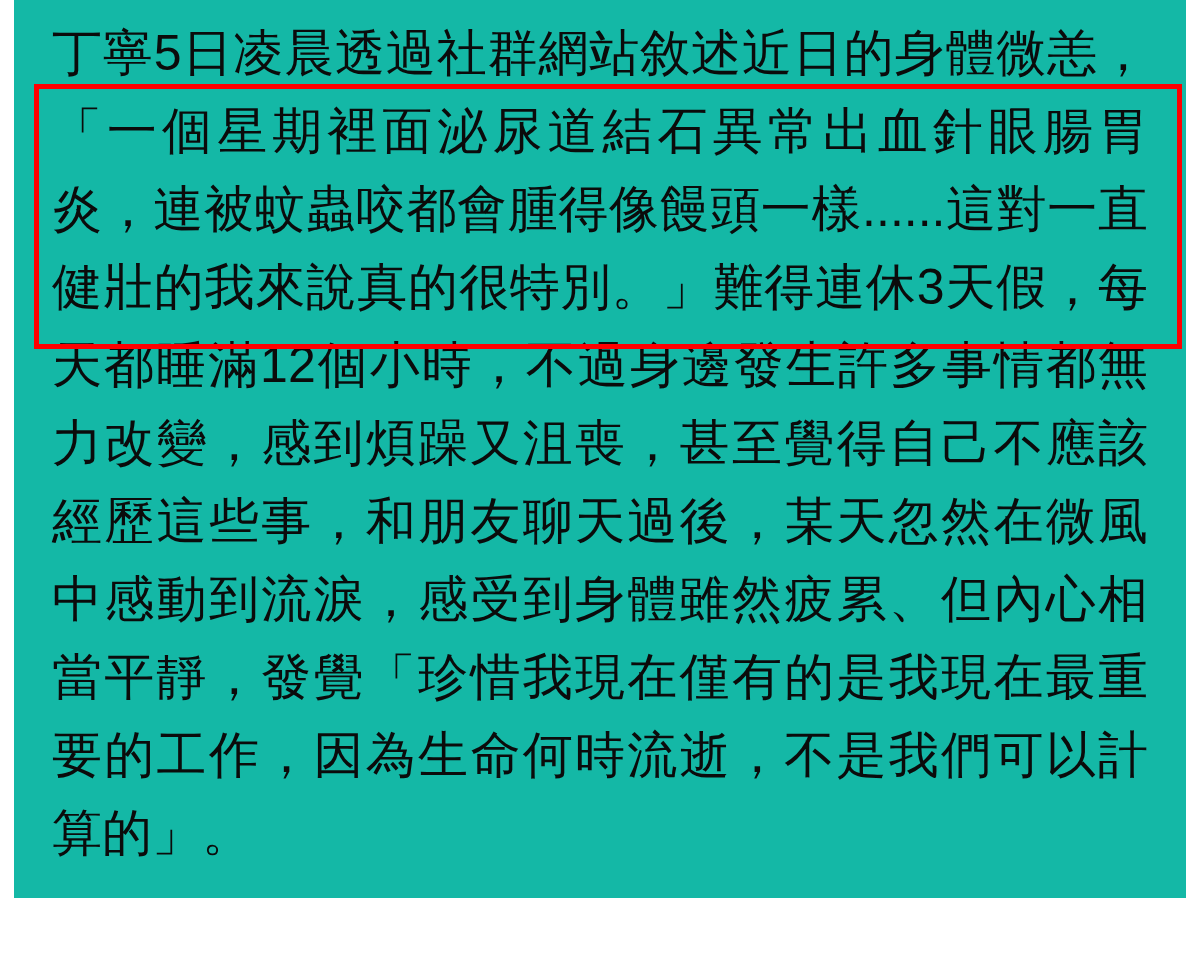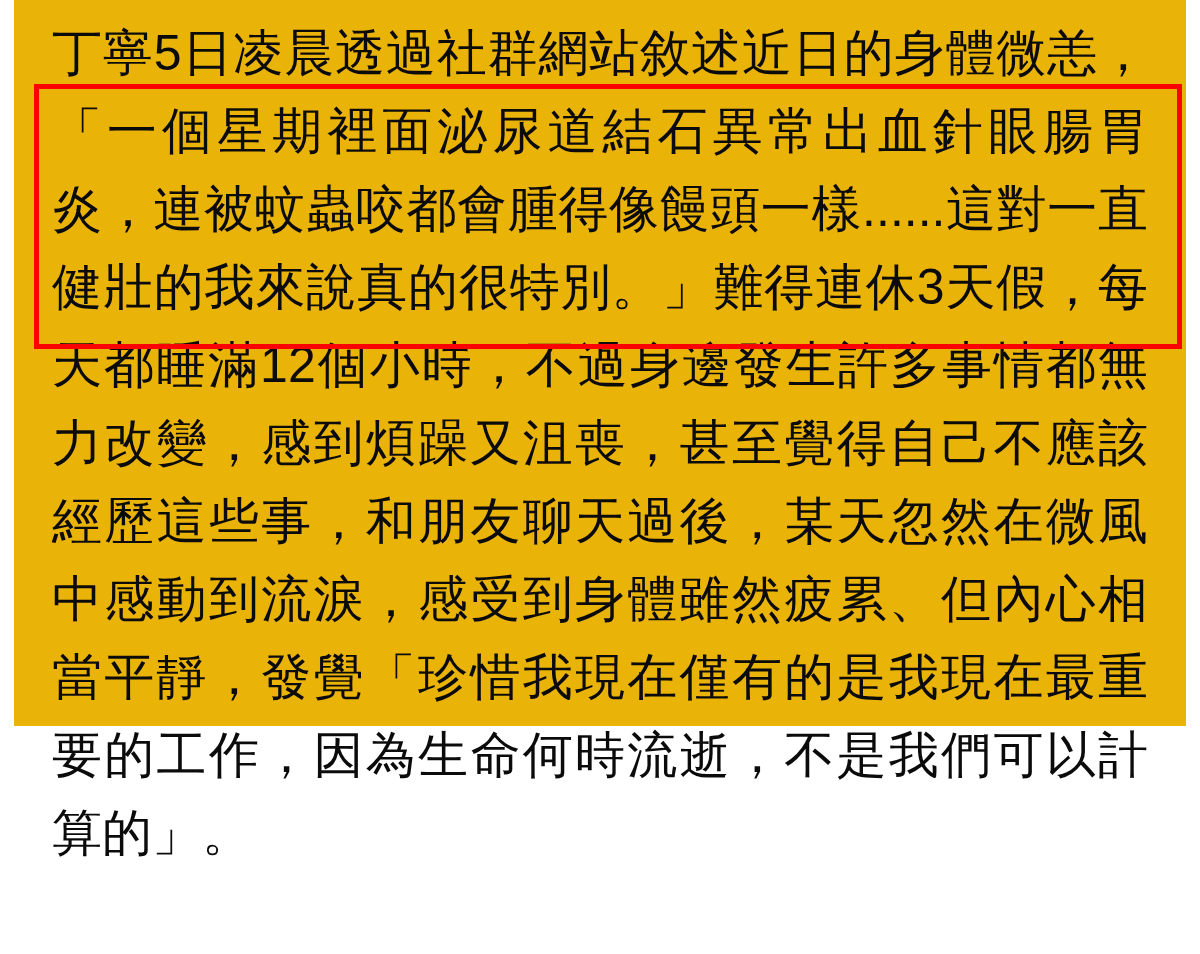--- a/index.html
+++ b/index.html
@@ -9,22 +9,22 @@
   }
   body {
     width: 1200px;
     height: 954px;
     overflow: hidden;
     font-family: "Liberation Sans", "DejaVu Sans", sans-serif;
   }
   #page {
     position: relative;
     width: 1200px;
-    height: 726px;
-    background: #eab308;
+    height: 898px;
+    background: #14b8a6;
     box-sizing: border-box;
   }
   
   .article {
     position: absolute;
     left: 0;
     top: 0;
     width: 1200px;
     height: 954px;
     box-sizing: border-box;

